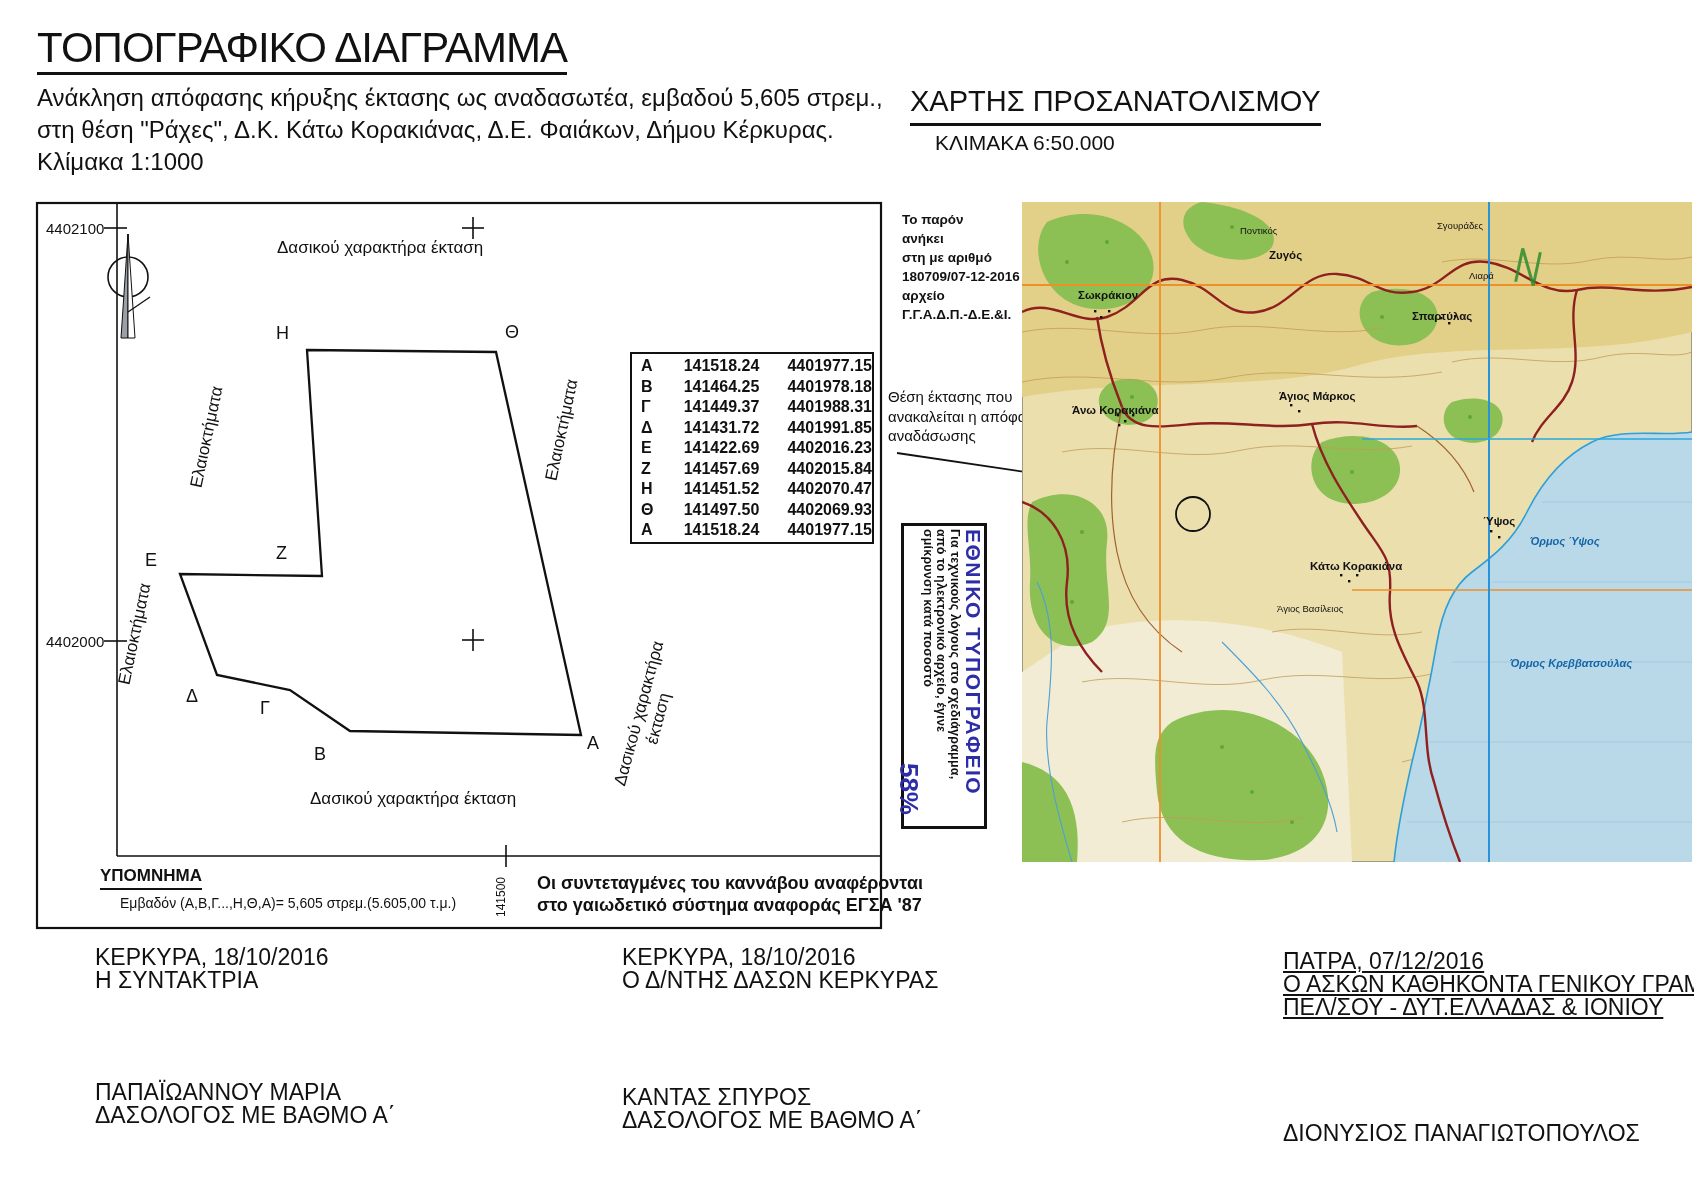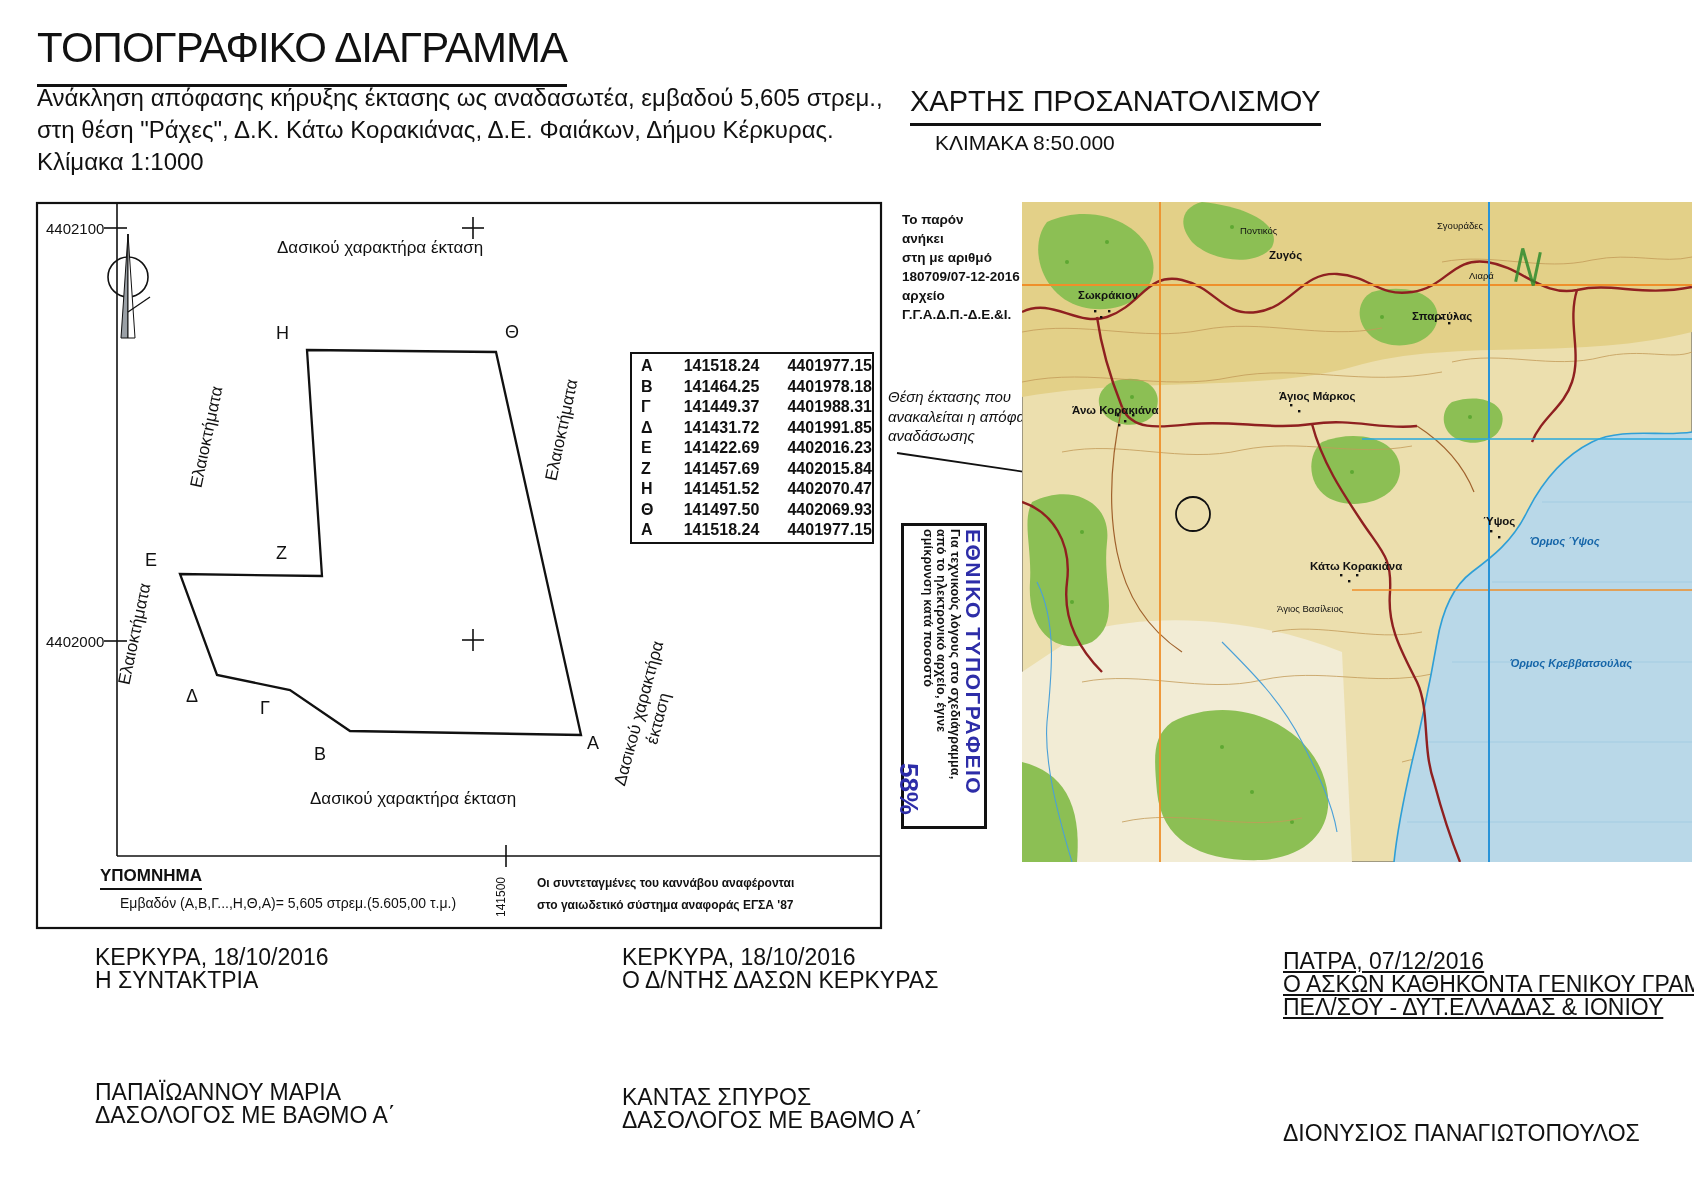--- a/index.html
+++ b/index.html
@@ -1,45 +1,45 @@
 <!DOCTYPE html>
 <html><head>
 <meta charset="utf-8">
 <style>
   html,body{margin:0;padding:0;background:#fff;}
   #page{position:relative;width:1694px;height:1177px;background:#ffffff;overflow:hidden;
         font-family:"Liberation Sans",sans-serif;color:#111;}
   .abs{position:absolute;}
-  .doc-title{font-size:42px;font-weight:400;letter-spacing:-1px;border-bottom:3px solid #111;padding-bottom:12px;white-space:nowrap;}
+  .doc-title{font-size:42px;font-weight:400;letter-spacing:-1px;border-bottom:3px solid #111;padding-bottom:0;white-space:nowrap;}
   .subtitle{font-size:24px;line-height:32px;white-space:nowrap;}
   .map-title{font-size:29px;font-weight:400;border-bottom:3px solid #111;padding-bottom:5px;white-space:nowrap;}
   .map-scale{font-size:21px;}
   .axis-label{font-size:15px;}
   .area-label{font-size:17px;white-space:nowrap;}
   .vertex{font-size:18px;font-weight:400;}
   .rot{transform:translate(-50%,-50%) rotate(-78deg);white-space:nowrap;}
   .rot75{transform:translate(-50%,-50%) rotate(-75deg);white-space:nowrap;text-align:center;line-height:20px;}
   .east-rot{transform:translate(-50%,-50%) rotate(-90deg);font-size:12px;white-space:nowrap;}
   #coords-table{left:630px;top:352px;width:240px;height:184px;border:2px solid #111;background:#fff;
         display:flex;flex-direction:column;justify-content:space-around;padding:2px 0;}
   .crow{display:flex;font-size:16px;font-weight:600;line-height:19.5px;}
   .c-pt{width:46px;padding-left:9px;}
   .c-e{width:112px;}
   .c-n{flex:1;}
   .note-bold{font-size:13.5px;font-weight:700;line-height:19px;white-space:nowrap;}
-  .note-italic{font-size:15px;font-style:italic;line-height:19.5px;white-space:nowrap;}
+  .note-italic{font-size:15px;line-height:19.5px;white-space:nowrap;}
   #stamp-box{left:901px;top:523px;width:86px;height:306px;border:3px solid #111;box-sizing:border-box;}
   #stamp-content{left:901px;top:523px;width:306px;height:86px;transform-origin:0 0;
         transform:rotate(90deg) translateY(-86px);padding:2px 6px;box-sizing:border-box;}
   .stamp-title{font-size:21px;font-weight:700;letter-spacing:1.5px;line-height:24px;white-space:nowrap;}
   .stamp-line{font-size:12.5px;font-weight:600;line-height:13.5px;letter-spacing:.2px;white-space:nowrap;}
   .stamp-pct{font-size:26px;font-weight:700;text-align:right;margin-top:-4px;padding-right:8px;}
   .legend-title{font-size:17px;font-weight:600;border-bottom:2px solid #111;padding-bottom:2px;display:inline-block;}
   .legend-text{font-size:14px;white-space:nowrap;margin-left:20px;}
-  .datum{font-size:12px;font-weight:600;line-height:22px;white-space:nowrap;}
+  .datum{font-size:18px;font-weight:600;line-height:22px;white-space:nowrap;}
   .sig{font-size:23px;line-height:23px;white-space:nowrap;}
   .map-label{font-size:11.5px;font-weight:700;fill:#111;}
   .map-label.small{font-size:9.5px;font-weight:400;}
   .map-label.water{font-size:11px;font-style:italic;font-weight:600;fill:#1565a8;}
 </style>
 </head>
 <body>
 
 <div id="page">
 
@@ -75,21 +75,21 @@
       <polygon points="1174,495 1161,488 1159,498" fill="#111"></polygon>
     </g>
   </svg>
 
   <div class="abs doc-title" style="left:37px;top:24px;">ΤΟΠΟΓΡΑΦΙΚΟ ΔΙΑΓΡΑΜΜΑ</div>
   <div class="abs subtitle" style="left:37px;top:82px;">Ανάκληση απόφασης κήρυξης έκτασης ως αναδασωτέα, εμβαδού 5,605 στρεμ.,</div>
   <div class="abs subtitle" style="left:37px;top:114px;">στη θέση "Ράχες", Δ.Κ. Κάτω Κορακιάνας, Δ.Ε. Φαιάκων, Δήμου Κέρκυρας.</div>
   <div class="abs subtitle" style="left:37px;top:146px;">Κλίμακα 1:1000</div>
 
   <div class="abs map-title" style="left:910px;top:85px;">ΧΑΡΤΗΣ ΠΡΟΣΑΝΑΤΟΛΙΣΜΟΥ</div>
-  <div class="abs map-scale" style="left:935px;top:131px;">ΚΛΙΜΑΚΑ 8:50.000</div>
+  <div class="abs map-scale" style="left:935px;top:131px;">ΚΛΙΜΑΚΑ 6:50.000</div>
 
   <div class="abs axis-label" style="left:46px;top:220px;">4402100</div>
   <div class="abs axis-label" style="left:46px;top:633px;">4402000</div>
   <div class="abs east-rot" style="left:501px;top:897px;">141500</div>
 
   <div class="abs area-label" style="left:277px;top:238px;">Δασικού χαρακτήρα έκταση</div>
   <div class="abs area-label" style="left:310px;top:789px;">Δασικού χαρακτήρα έκταση</div>
   <div class="abs area-label rot" style="left:207px;top:437px;">Ελαιοκτήματα</div>
   <div class="abs area-label rot" style="left:562px;top:430px;">Ελαιοκτήματα</div>
   <div class="abs area-label rot" style="left:135px;top:634px;">Ελαιοκτήματα</div>

